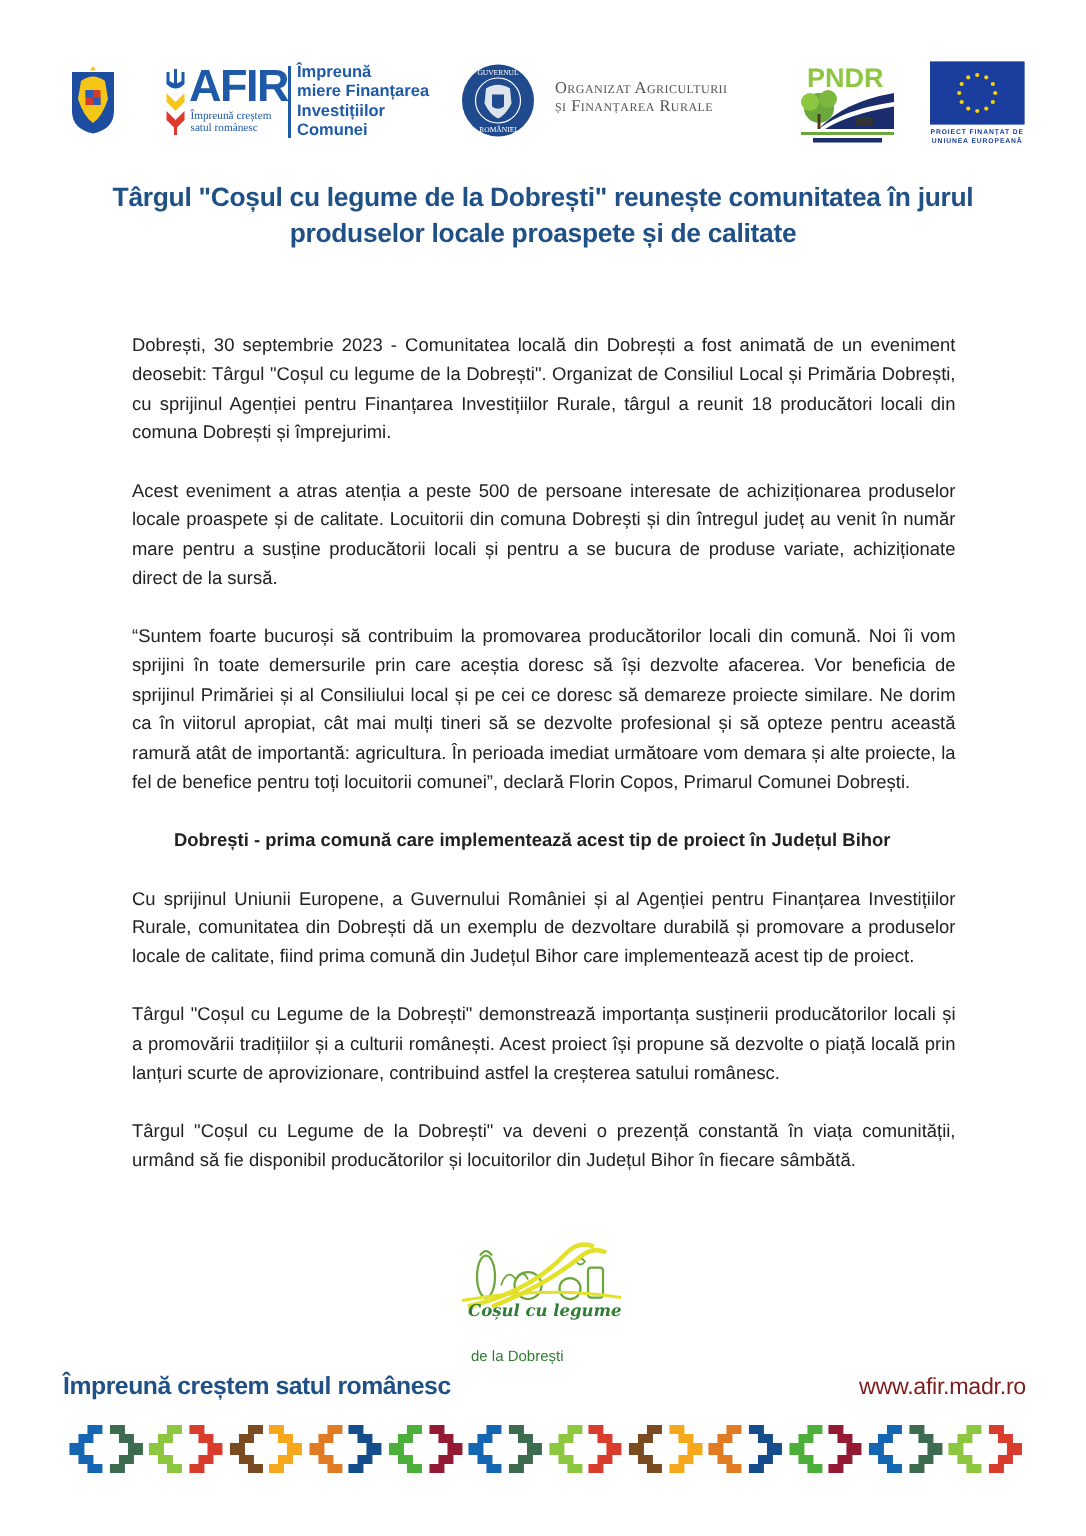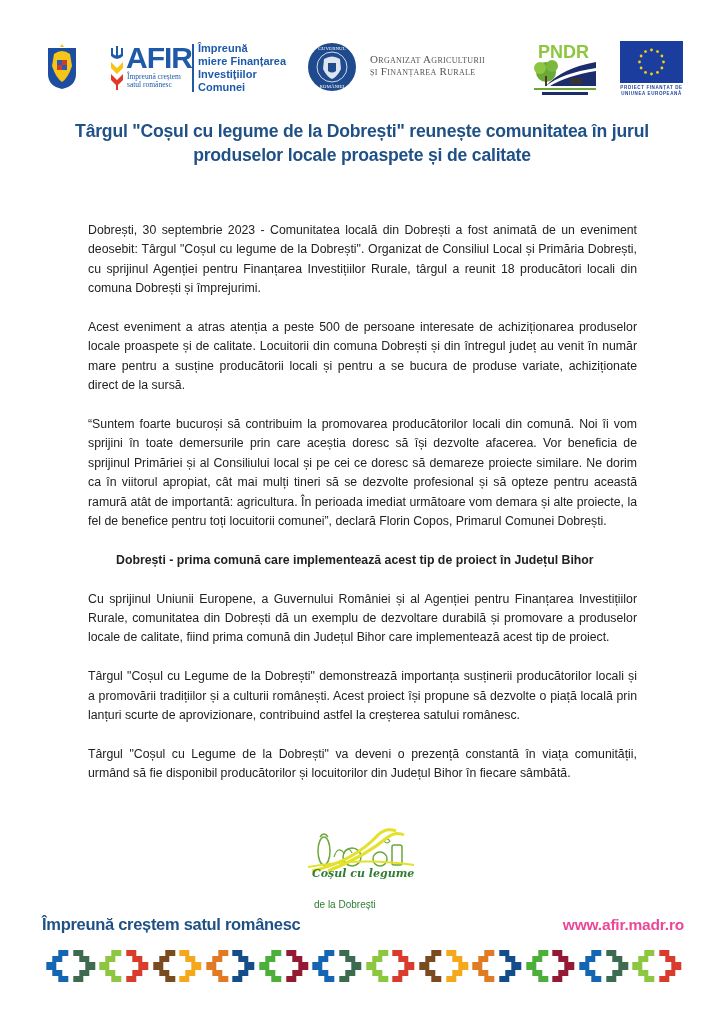--- a/index.html
+++ b/index.html
@@ -29,21 +29,21 @@
   .title { position: absolute; top: 119px; left: 60px; width: 604px; text-align: center; color: #1f5086; font-weight: bold; font-size: 17.6px; line-height: 24px; letter-spacing: -0.2px; }
 
   .content { position: absolute; top: 181px; left: 88px; width: 549px; font-size: 12.3px; line-height: 19.4px; color: #222; margin-top: 40px; }
   .content p { margin: 0; text-align: justify; }
   .content .gap { height: 19.4px; }
   .content .subhead { font-weight: bold; text-align: left; padding-left: 28px; }
 
   .cosul { position: absolute; top: 827px; left: 304px; width: 120px; height: 70px; }
 
   .footer-left { position: absolute; top: 915px; left: 42px; font-size: 16.5px; font-weight: bold; color: #1f5086; letter-spacing: -0.3px; }
-  .footer-right { position: absolute; top: 916px; right: 40px; font-size: 15.5px; font-weight: bold; color: #ec4899; letter-spacing: -0.2px; }
+  .footer-right { position: absolute; top: 916px; right: 40px; font-size: 15.5px; font-weight: normal; color: #7f1d1d; letter-spacing: -0.2px; }
 
   .pattern { position: absolute; top: 950px; left: 44px; width: 640px; height: 36px; display: flex; }
   .pair { display: flex; width: 53.3px; height: 32px; }
   .br { width: 26.6px; height: 32px; }
 </style>
 </head>
 <body>
 
 <div class="logos">
 

